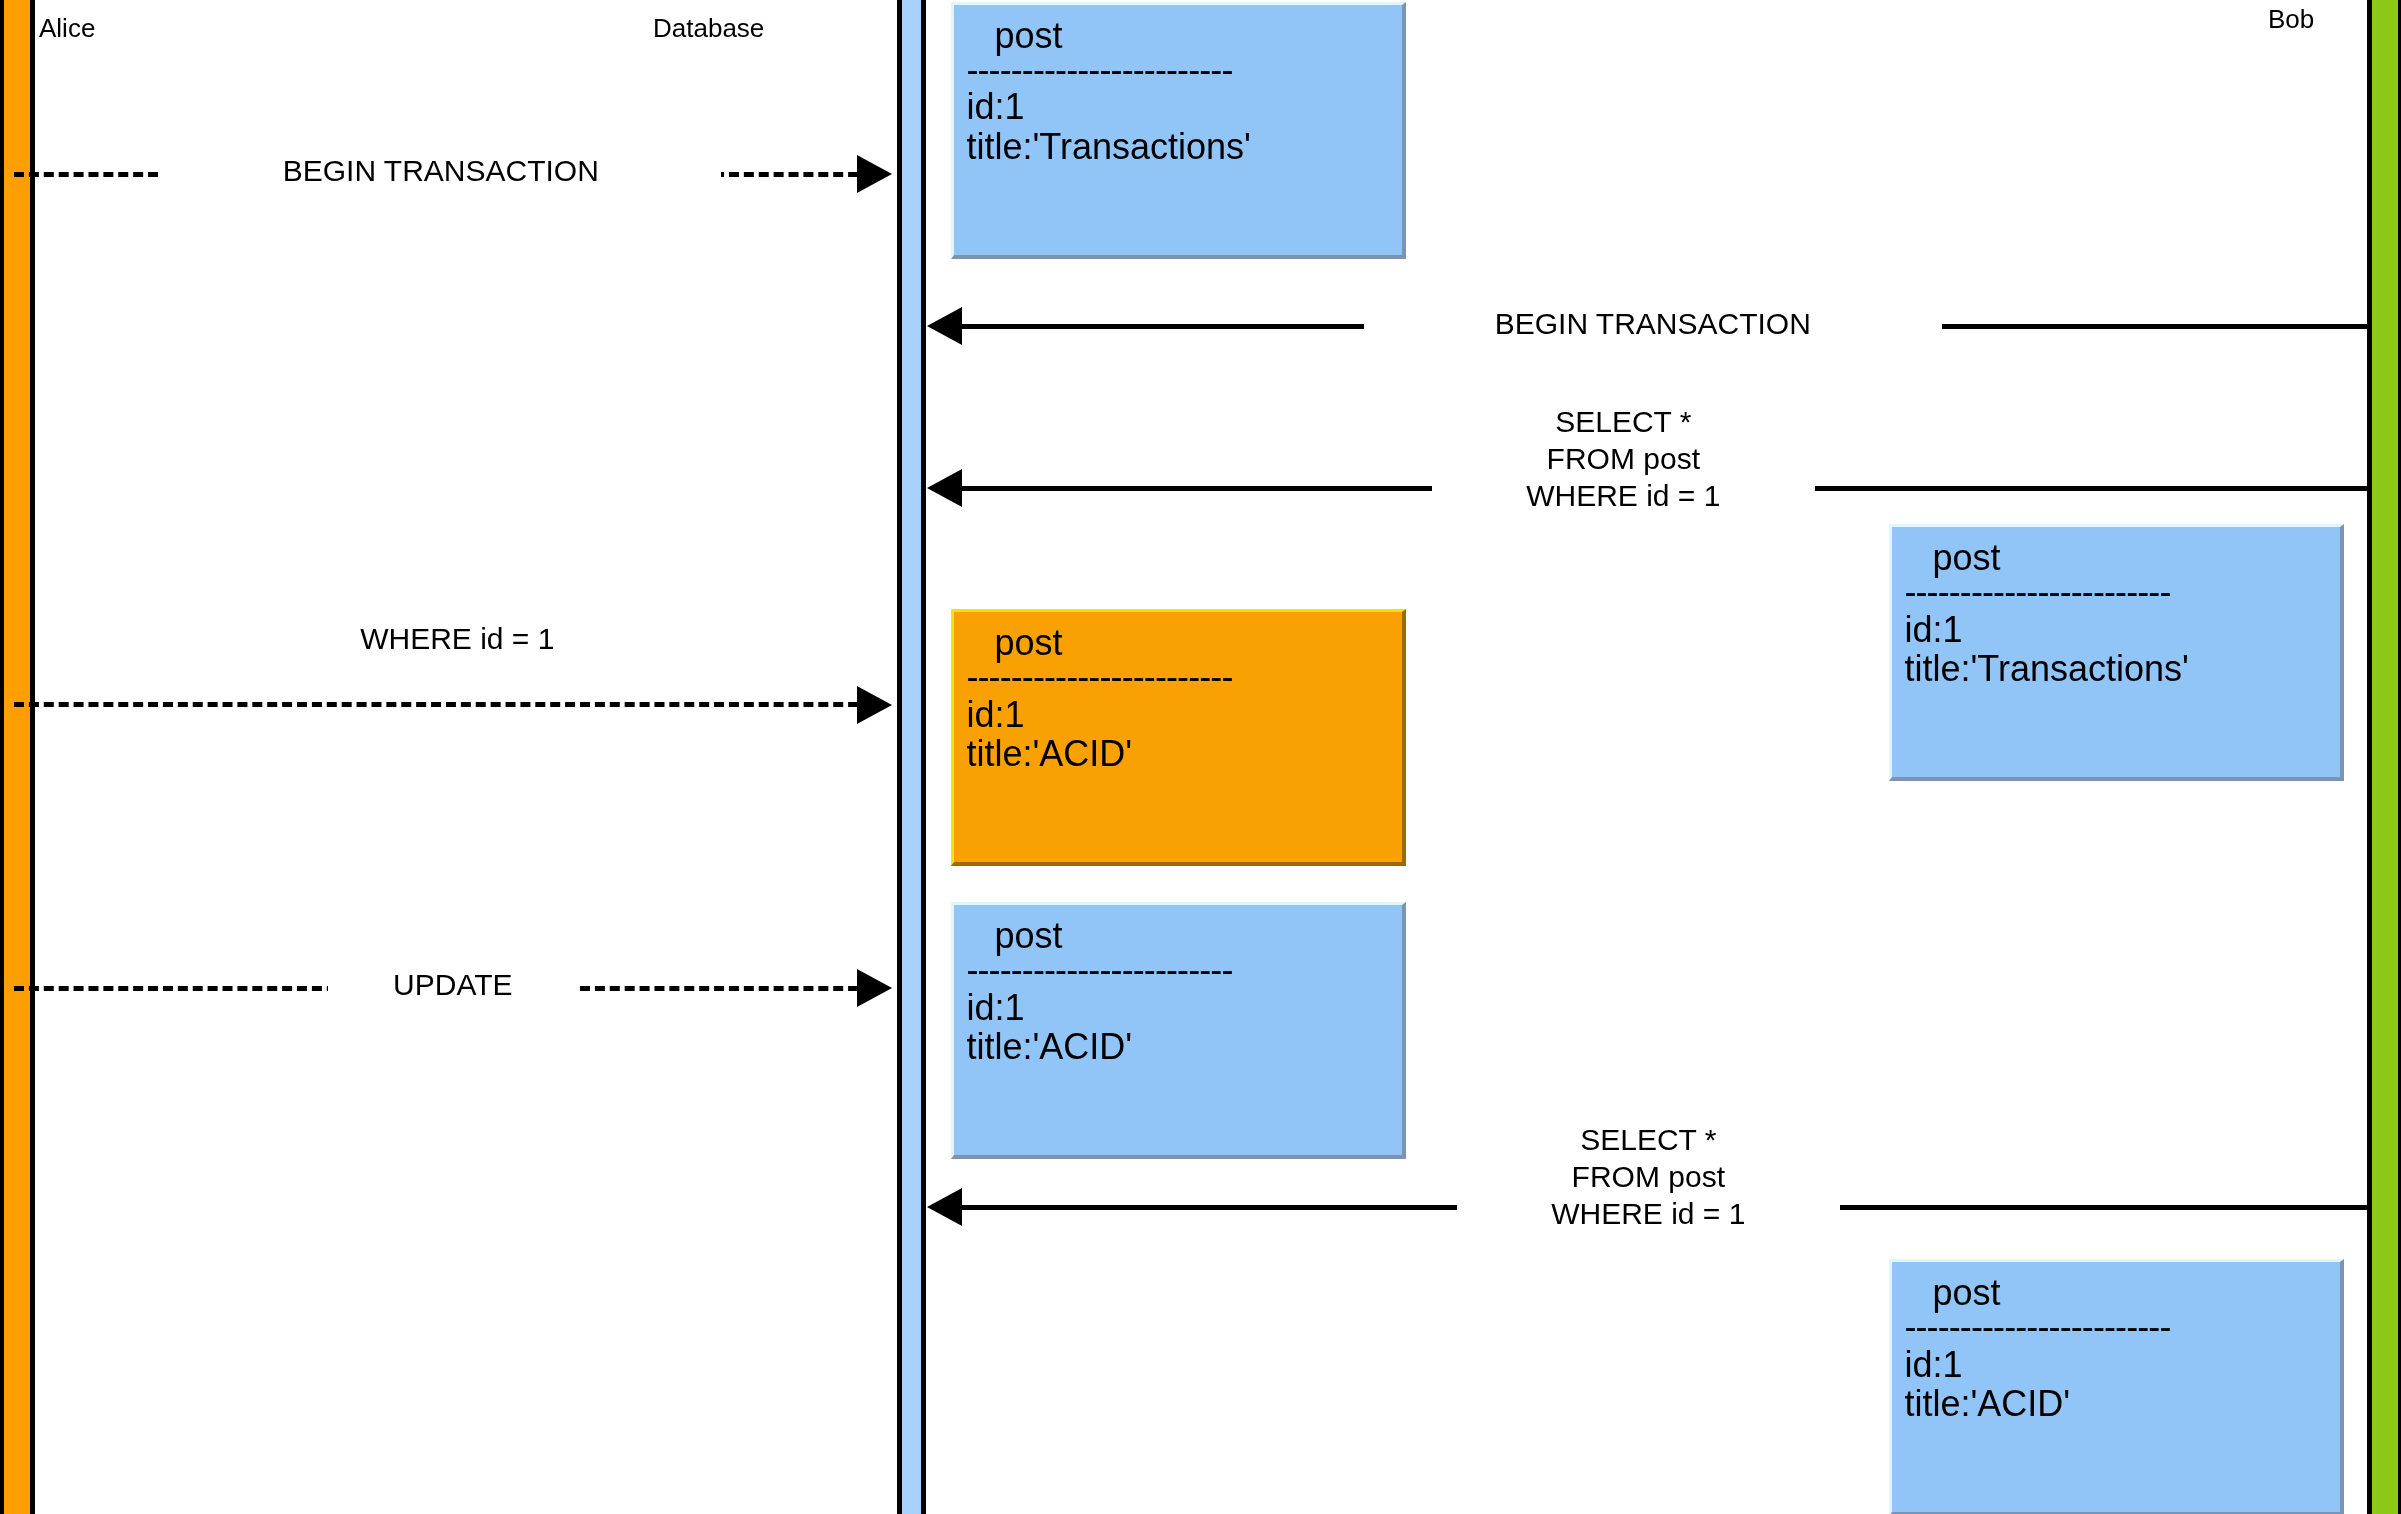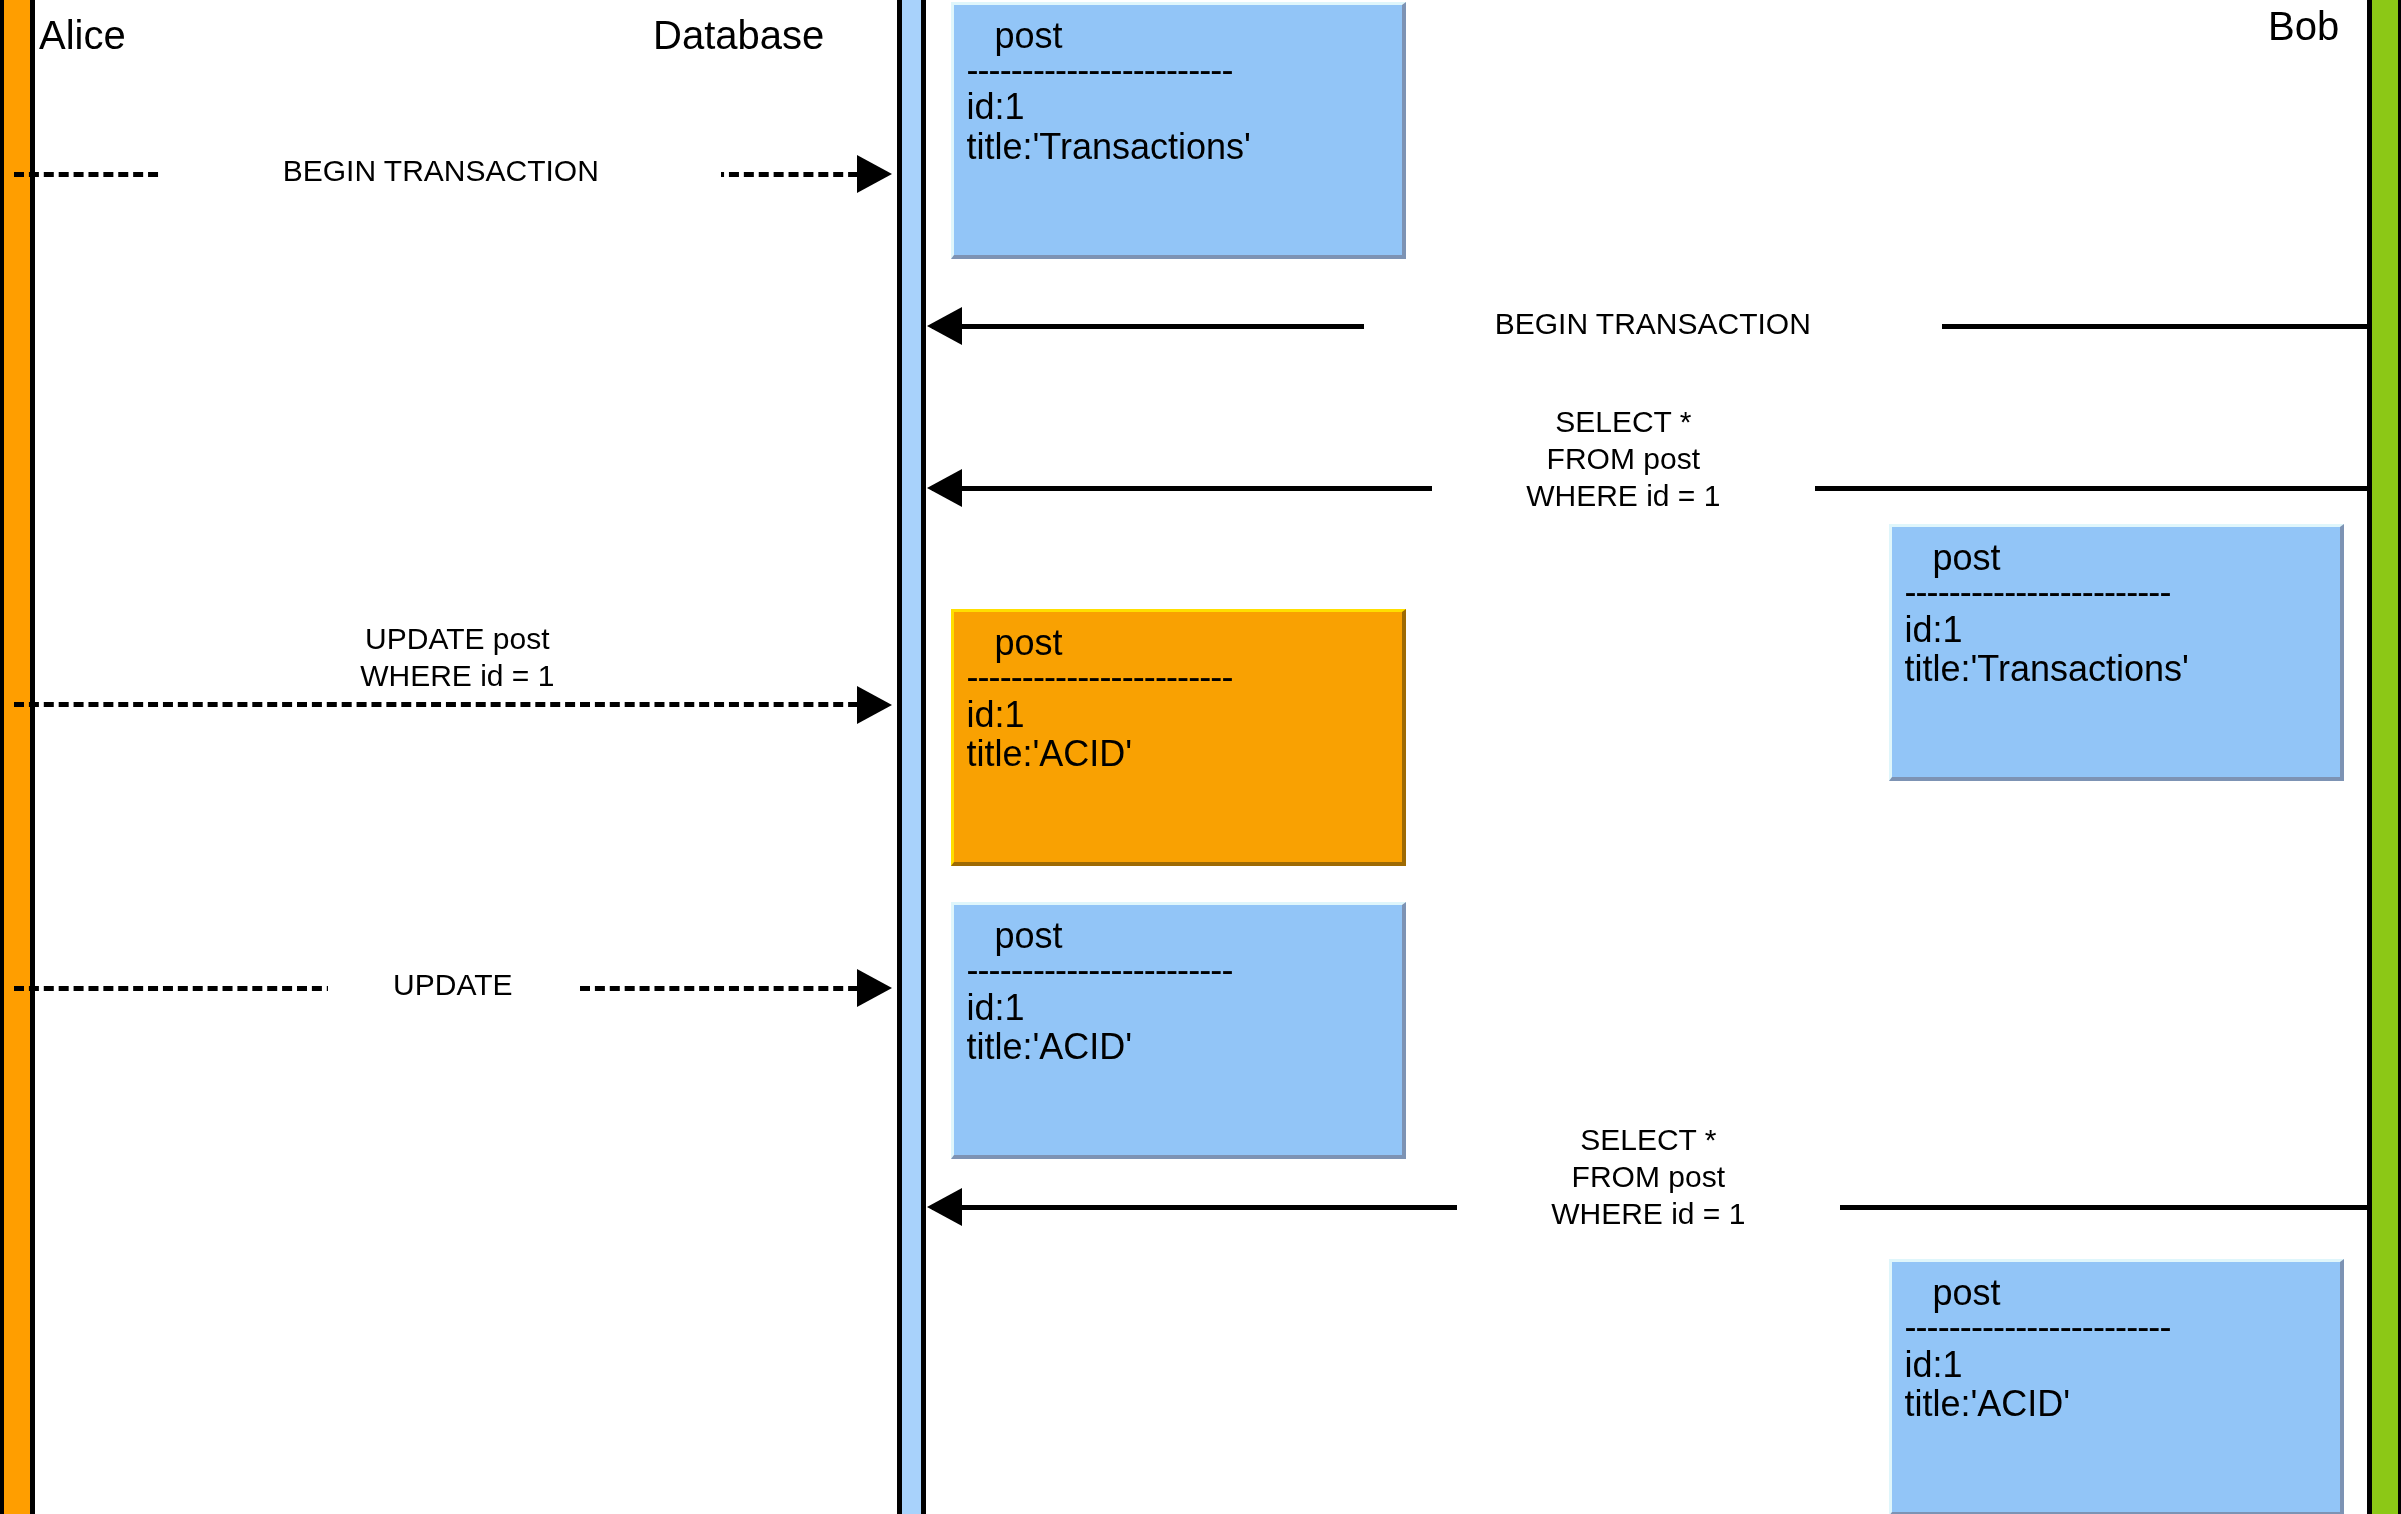--- a/index.html
+++ b/index.html
@@ -25,21 +25,21 @@
     border-right: 5.3px solid #000000;
     box-sizing: border-box;
   }
   .lifeline-alice   { left: 0px;    width: 35px; background: #FF9E00; border-left-width: 4.4px; }
   .lifeline-db      { left: 897px; width: 29px; background: #A8D2FB; }
   .lifeline-bob     { left: 2367px; width: 35px; background: #8CC816; border-right-width: 4.4px; }
 
   
   .participant-label {
     position: absolute;
-    font-size: 40px;
+    font-size: 26px;
     color: #000000;
     white-space: nowrap;
     line-height: 1;
   }
   .label-alice { left: 39px;  top: 15px; }
   .label-db    { left: 653px; top: 15px; }
   .label-bob   { left: 2268px; top: 6px; text-align: right; }
 
   
   .note {
@@ -168,21 +168,20 @@
       <span class="ml">SELECT *</span>
       <span class="ml">FROM post</span>
       <span class="ml">WHERE id = 1</span>
     </div>
   </div>
 
   <div class="msg">
     <div class="msg-line dashed" style="left:14px; top:702px; width:859px;"></div>
     <div class="arrow-head right" style="left:857px; top:686px;"></div>
     <div class="msg-label" style="left:213px; top:620px; width:478px;">
-      <span class="ml">UPDATE post</span>
       <span class="ml">WHERE id = 1</span>
     </div>
   </div>
 
   <div class="msg">
     <div class="msg-line dashed" style="left:14px; top:986px; width:859px;"></div>
     <div class="arrow-head right" style="left:857px; top:969px;"></div>
     <div class="msg-label" style="left:328px; top:966px; width:239px;">
       <span class="ml">UPDATE</span>
     </div>

